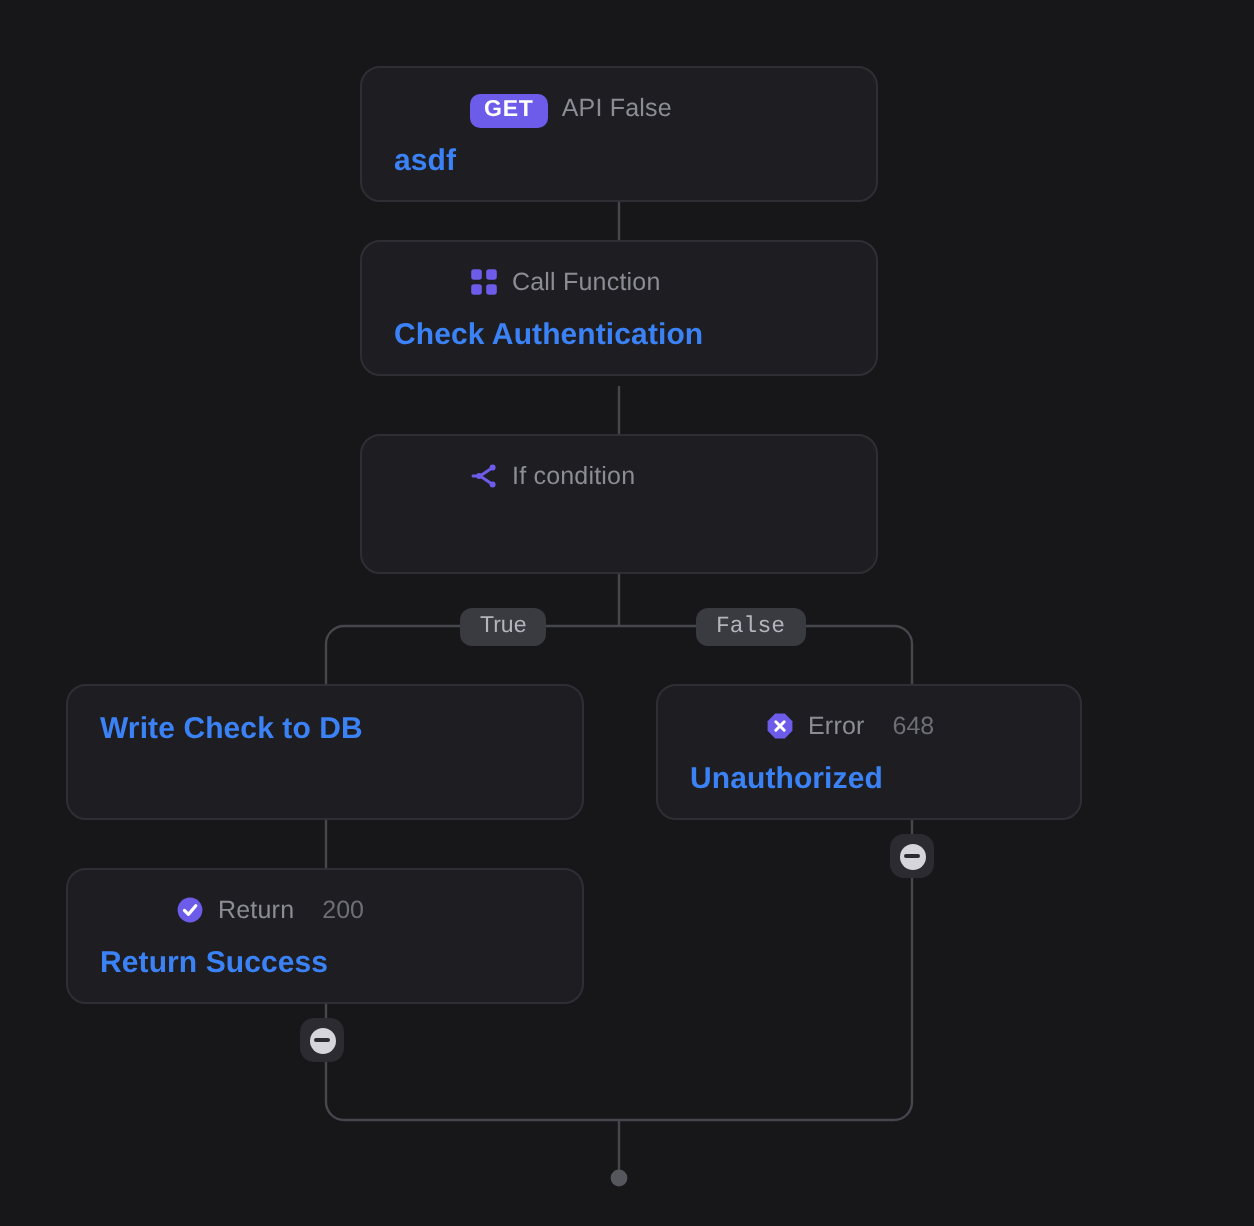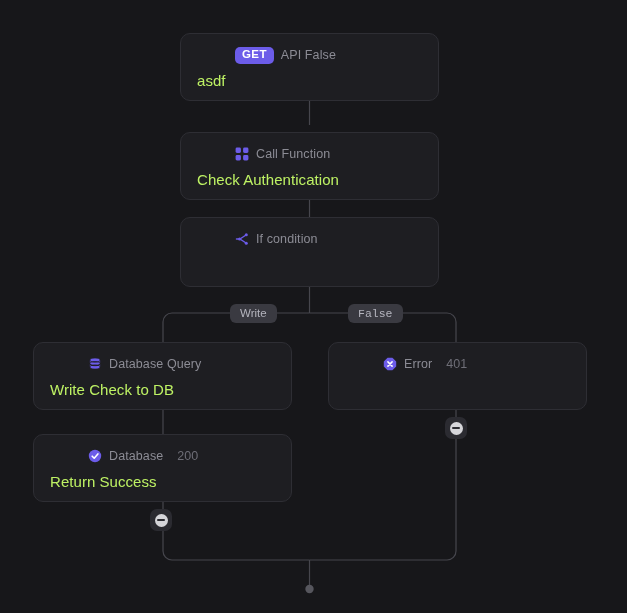--- a/index.html
+++ b/index.html
@@ -36,21 +36,21 @@
   .node {
     position: absolute;
     background: #1e1e22;
     border: 1px solid #2e2e34;
     border-radius: 10px;
     padding: 13px 16px 0 16px;
   }
 
   .node-head {
     display: flex;
-    align-items: center;
+    align-items: flex-start;
     gap: 7px;
     height: 16px;
     margin-bottom: 9px;
     padding-left: 38px;
   }
 
   .node-icon {
     display: inline-flex;
     align-items: center;
     justify-content: center;
@@ -68,22 +68,22 @@
 
   .node-code {
     font-size: 12.5px;
     color: #6e6e77;
     margin-left: 7px;
     white-space: nowrap;
   }
 
   .node-title {
     font-size: 15px;
-    font-weight: 400;
-    color: #bef264;
+    font-weight: 700;
+    color: #3b82f6;
     letter-spacing: 0.05px;
     white-space: nowrap;
   }
 
   
   .method-badge {
     display: inline-flex;
     align-items: center;
     justify-content: center;
     height: 17px;
@@ -177,21 +177,21 @@
   </svg>
 
   <div class="node" style="left:180px; top:33px; width:259px; height:68px;">
     <div class="node-head">
       <span class="method-badge">GET</span>
       <span class="node-kind">API False</span>
     </div>
     <div class="node-title">asdf</div>
   </div>
 
-  <div class="node" style="left:180px; top:132px; width:259px; height:68px;">
+  <div class="node" style="left:180px; top:120px; width:259px; height:68px;">
     <div class="node-head">
       <span class="node-icon">
         <svg width="14" height="14" viewBox="0 0 14 14">
           <rect x="0.6" y="0.6" width="5.3" height="5.3" rx="1.4" fill="#6c5ce9"></rect>
           <rect x="8.1" y="0.6" width="5.3" height="5.3" rx="1.4" fill="#6c5ce9"></rect>
           <rect x="0.6" y="8.1" width="5.3" height="5.3" rx="1.4" fill="#6c5ce9"></rect>
           <rect x="8.1" y="8.1" width="5.3" height="5.3" rx="1.4" fill="#6c5ce9"></rect>
         </svg>
       </span>
       <span class="node-kind">Call Function</span>
@@ -208,62 +208,50 @@
           <path d="M5,7 L11,11"></path>
           <circle cx="11.3" cy="2.8" r="1.5" fill="#6c5ce9" stroke="none"></circle>
           <circle cx="11.3" cy="11.2" r="1.5" fill="#6c5ce9" stroke="none"></circle>
           <circle cx="4.6" cy="7" r="1.5" fill="#6c5ce9" stroke="none"></circle>
         </svg>
       </span>
       <span class="node-kind">If condition</span>
     </div>
   </div>
 
-  <span class="edge-label" style="left:230px; top:304px;">Write</span>
+  <span class="edge-label" style="left:230px; top:304px;">True</span>
   <span class="edge-label" style="left:348px; top:304px;font-family:Liberation Mono, monospace;">False</span>
 
   <div class="node" style="left:33px; top:342px; width:259px; height:68px;">
-    <div class="node-head">
-      <span class="node-icon">
-        <svg width="14" height="14" viewBox="0 0 14 14">
-          <ellipse cx="7" cy="3.1" rx="5.1" ry="2.1" fill="#6c5ce9"></ellipse>
-          <path d="M1.9,3.1 v3.0 a5.1,2.1 0 0 0 10.2,0 v-3.0 a5.1,2.1 0 0 1 -10.2,0 z" fill="#6c5ce9"></path>
-          <path d="M1.9,7.0 v3.0 a5.1,2.1 0 0 0 10.2,0 v-3.0 a5.1,2.1 0 0 1 -10.2,0 z" fill="#6c5ce9"></path>
-          <ellipse cx="7" cy="3.1" rx="5.1" ry="2.1" fill="none" stroke="#1e1e22" stroke-width="0.7"></ellipse>
-          <ellipse cx="7" cy="6.6" rx="5.1" ry="2.1" fill="none" stroke="#1e1e22" stroke-width="0.8"></ellipse>
-          <ellipse cx="7" cy="10.0" rx="5.1" ry="2.1" fill="none" stroke="#1e1e22" stroke-width="0.8"></ellipse>
-        </svg>
-      </span>
-      <span class="node-kind">Database Query</span>
-    </div>
     <div class="node-title">Write Check to DB</div>
   </div>
 
-  <div class="node" style="left:328px; top:342px; width:259px; height:68px;">
+  <div class="node" style="left:328px; top:342px; width:213px; height:68px;">
     <div class="node-head">
       <span class="node-icon">
         <svg width="14" height="14" viewBox="0 0 14 14">
           <path d="M4.6,0.8 L9.4,0.8 L13.2,4.6 L13.2,9.4 L9.4,13.2 L4.6,13.2 L0.8,9.4 L0.8,4.6 Z" fill="#6c5ce9"></path>
           <path d="M4.9,4.9 L9.1,9.1 M9.1,4.9 L4.9,9.1" stroke="#ffffff" stroke-width="1.5" stroke-linecap="round"></path>
         </svg>
       </span>
       <span class="node-kind">Error</span>
-      <span class="node-code">401</span>
-    </div>
+      <span class="node-code">648</span>
+    </div>
+    <div class="node-title">Unauthorized</div>
   </div>
 
   <div class="node" style="left:33px; top:434px; width:259px; height:68px;">
     <div class="node-head">
       <span class="node-icon">
         <svg width="14" height="14" viewBox="0 0 14 14">
           <circle cx="7" cy="7" r="6.2" fill="#6c5ce9"></circle>
           <path d="M4.2,7.2 L6.2,9.2 L9.9,4.9" fill="none" stroke="#ffffff" stroke-width="1.6" stroke-linecap="round" stroke-linejoin="round"></path>
         </svg>
       </span>
-      <span class="node-kind">Database</span>
+      <span class="node-kind">Return</span>
       <span class="node-code">200</span>
     </div>
     <div class="node-title">Return Success</div>
   </div>
 
   <button class="collapse-btn" style="left:445px; top:417px;" aria-label="Collapse branch">
     <span class="glyph"></span>
   </button>
 
   <button class="collapse-btn" style="left:150px; top:509px;" aria-label="Collapse branch">

